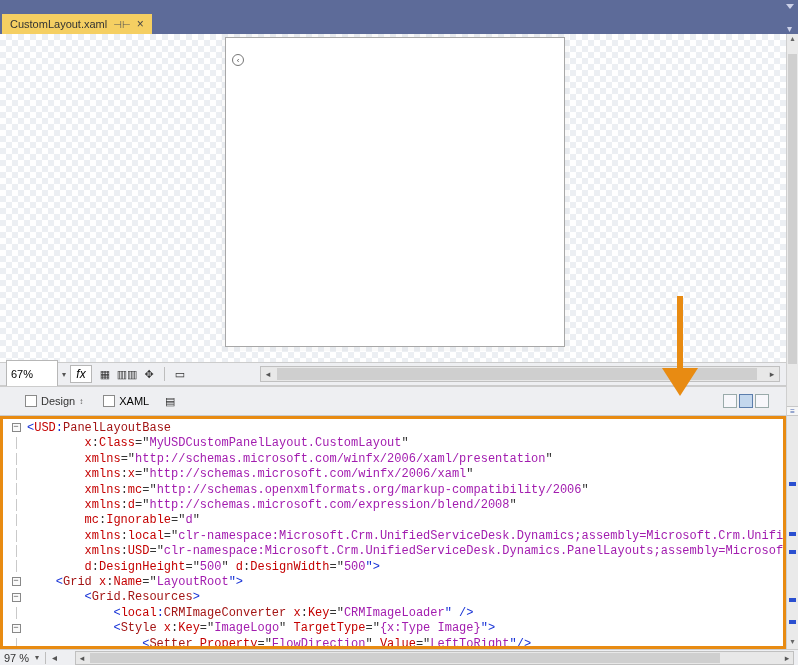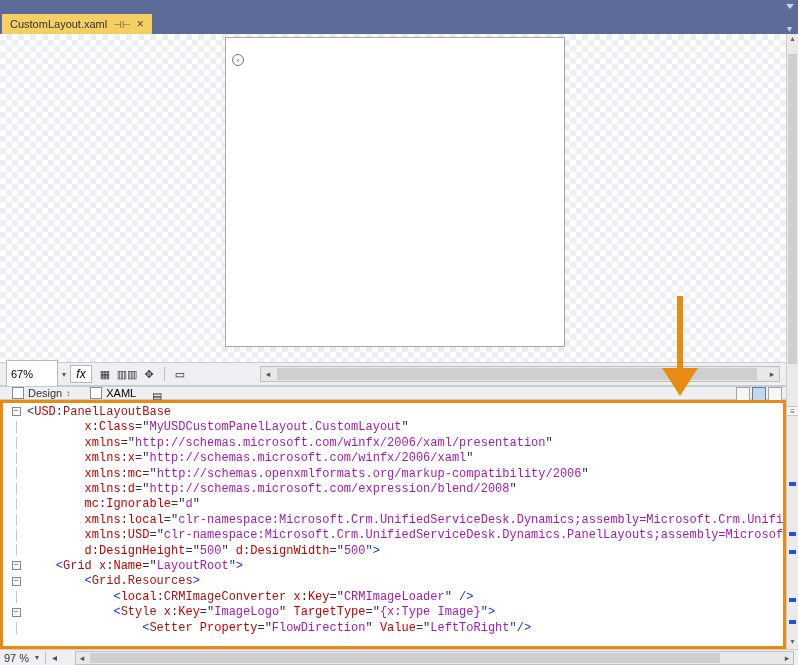--- a/index.html
+++ b/index.html
@@ -180,26 +180,27 @@
     width: 14px;
     text-align: center;
     font-size: 9px;
     color: #555;
     z-index: 1;
     background:#e8e8e8;
   }
   .designer-hscroll .arr.r { margin-left:auto; }
   
   .split-row {
-    height: 14px;
+    height: 30px;
     background: #eeeff2;
     border-top: 1px solid #ccc;
     border-bottom: 1px solid #ccc;
     display: flex;
-    padding: 0 4px;
+    align-items: center;
+    padding: 0 17px;
     gap: 4px;
     position: relative;
   }
   .view-tab {
     display: flex;
     align-items: center;
     gap: 4px;
     padding: 2px 8px;
     font-size: 11px;
     color: #333;

